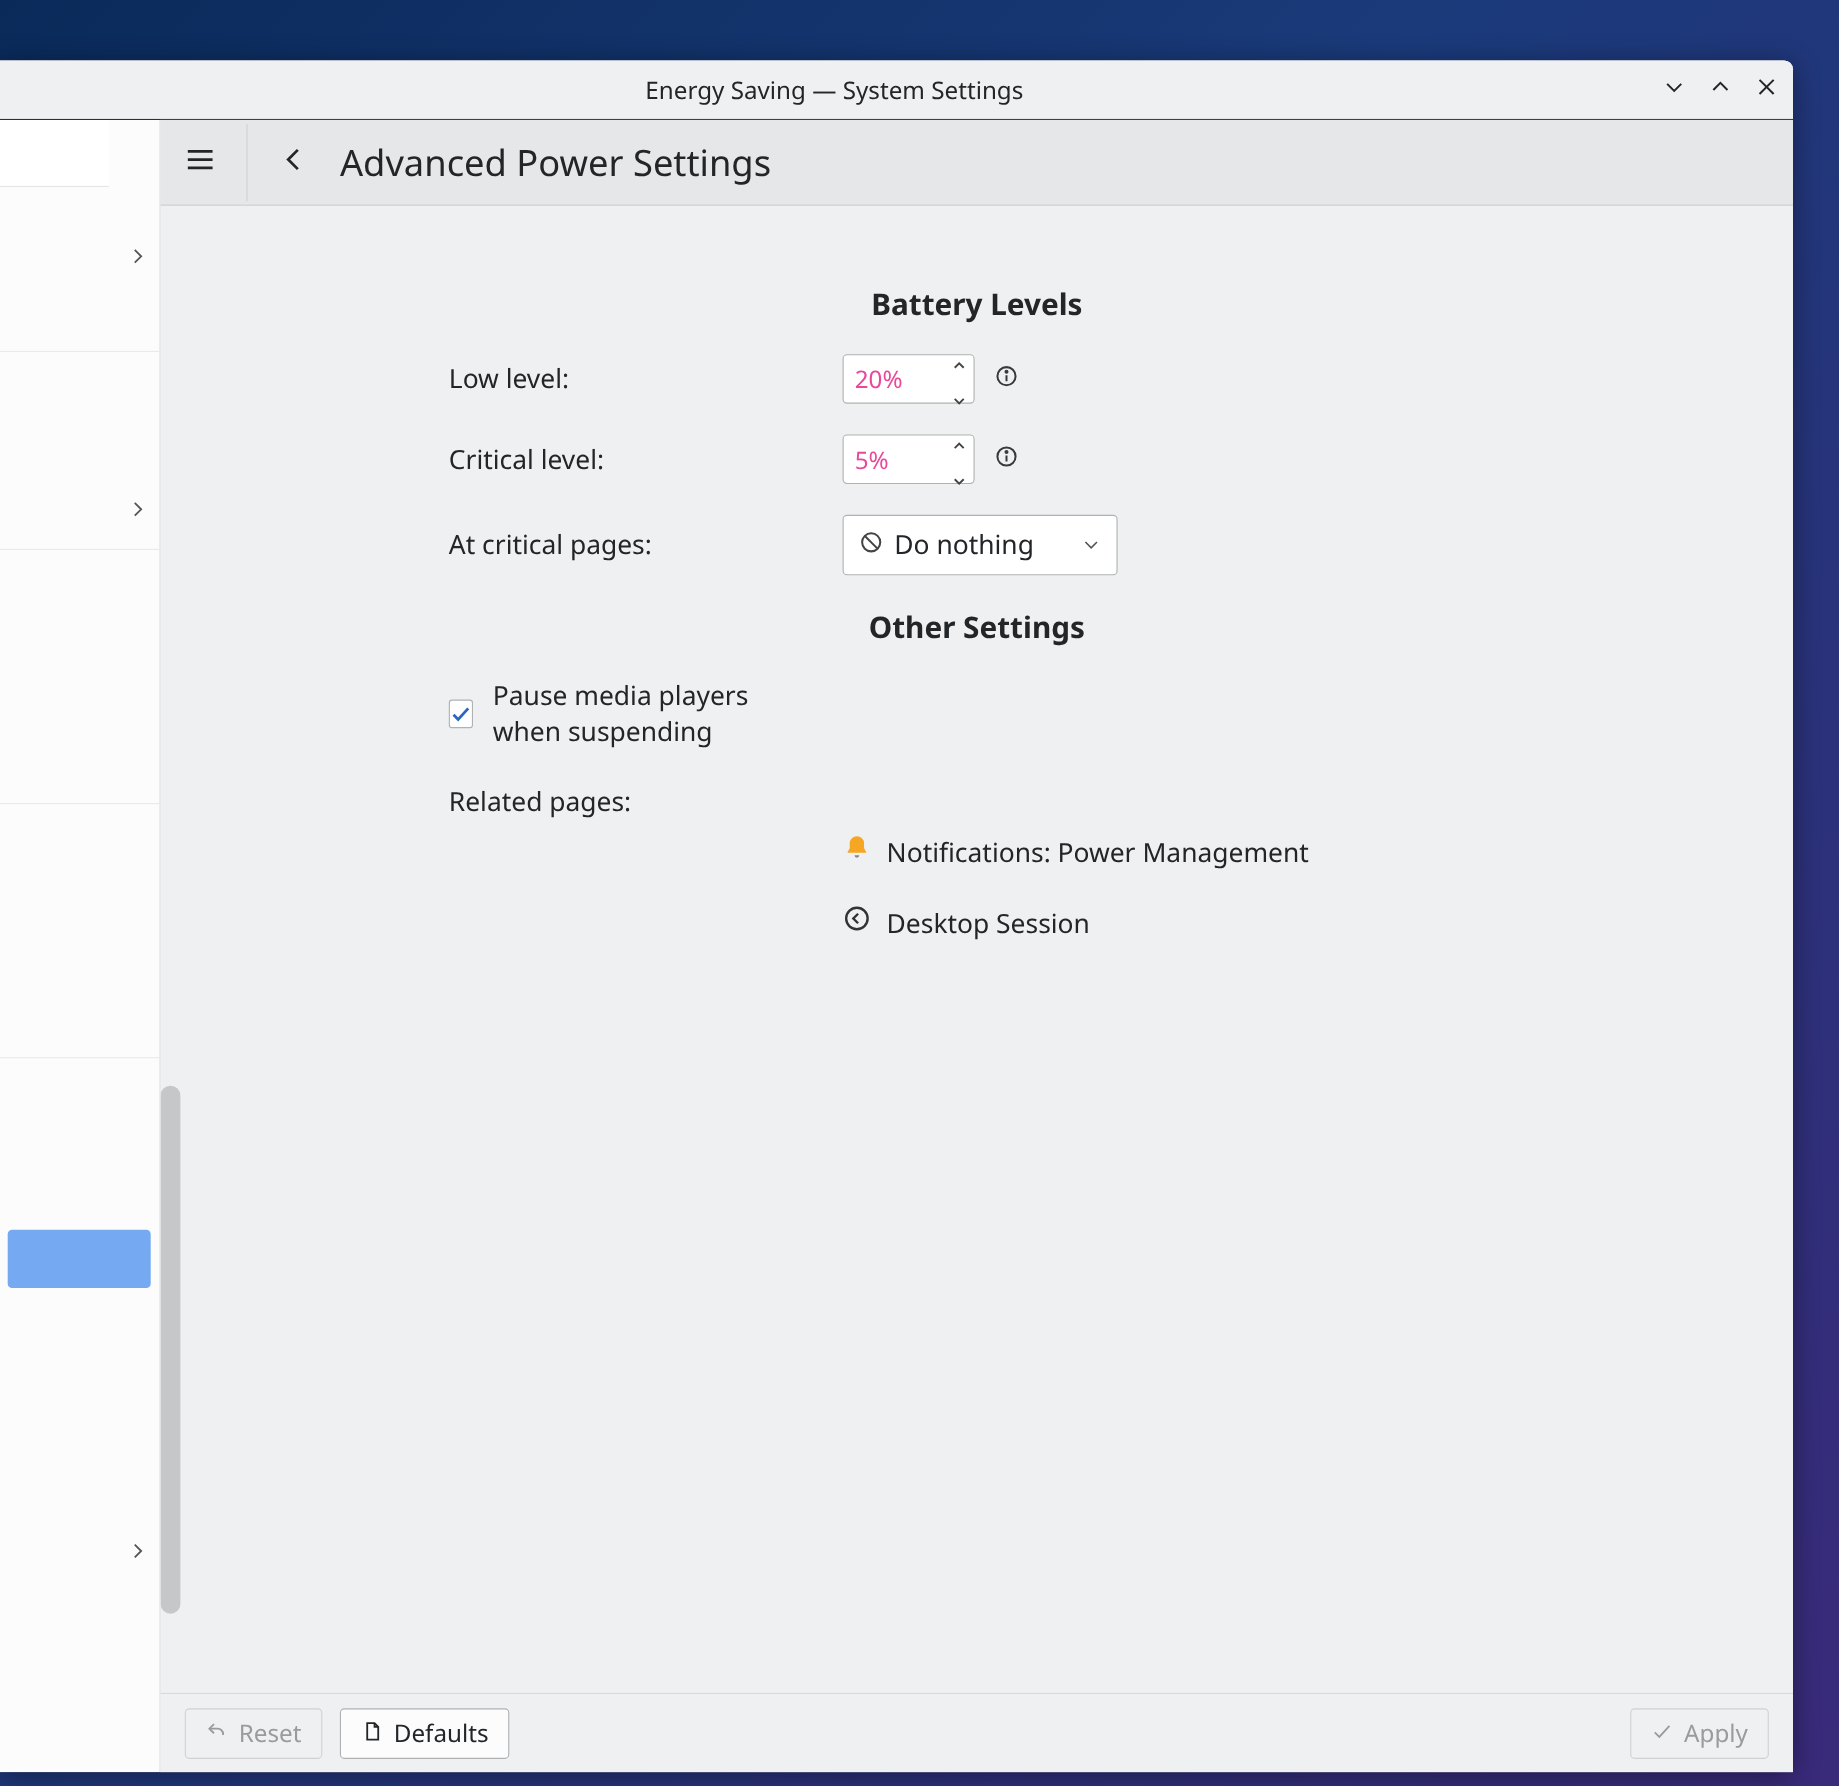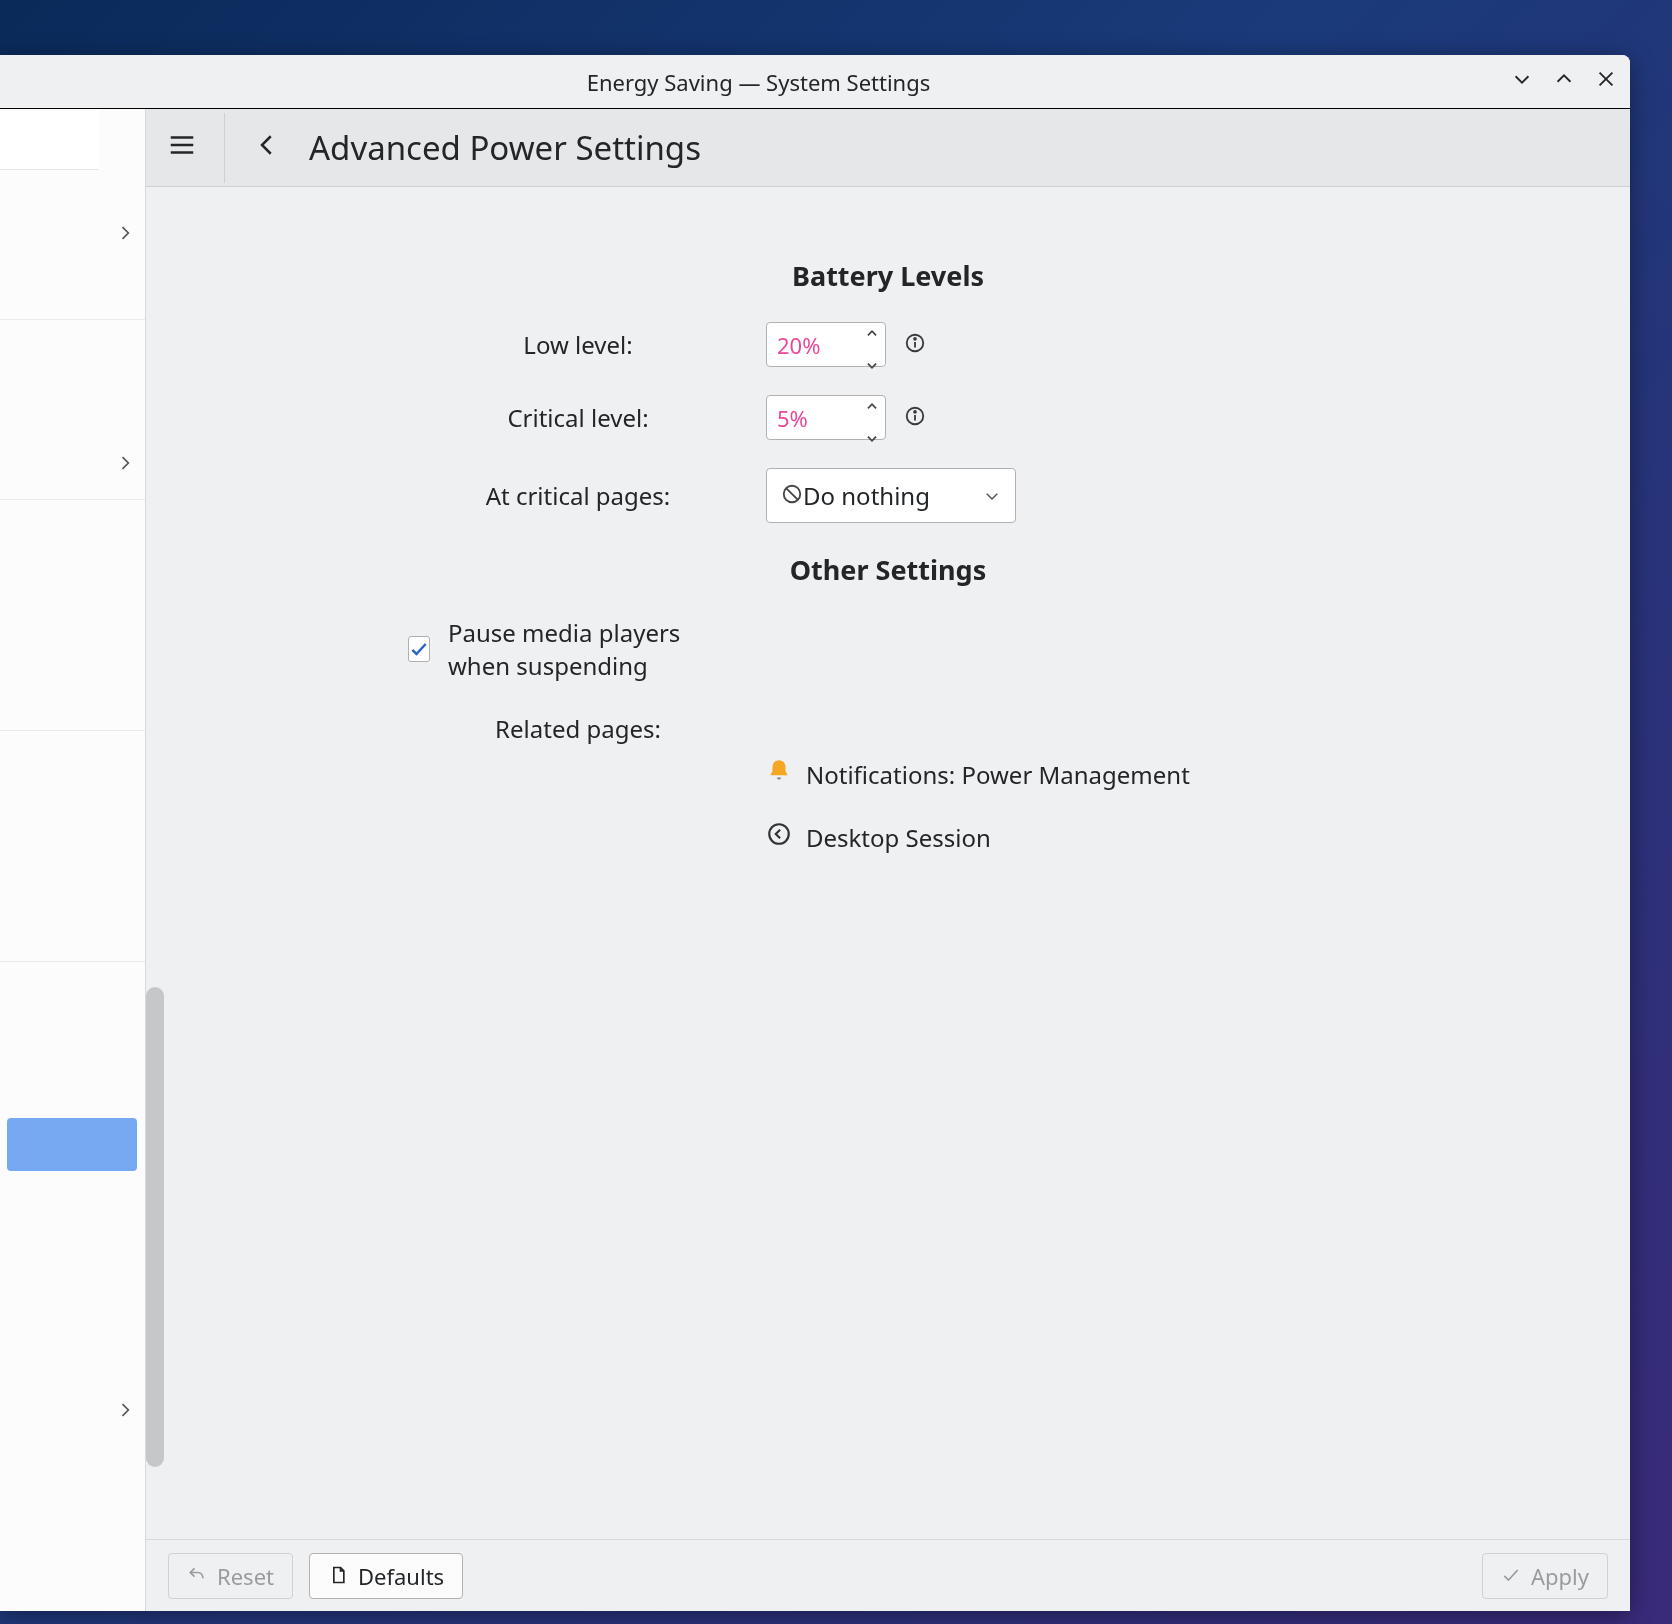--- a/index.html
+++ b/index.html
@@ -156,21 +156,21 @@
   }
 
   .row {
     display: grid;
     grid-template-columns: 340px auto;
     column-gap: 18px;
     align-items: center;
     margin-bottom: 28px;
   }
   .row-label {
-    text-align: center;
+    text-align: left;
     font-size: 24px;
     color: #232629;
   }
   .row-control {
     display: flex;
     align-items: center;
     gap: 18px;
     font-size: 24px;
     color: #232629;
   }
@@ -195,20 +195,21 @@
     flex-direction: column;
     margin-left: 8px;
   }
   .spinbox-arrows svg { width: 14px; height: 10px; color: #444; cursor: pointer; }
 
   .info-icon svg { width: 22px; height: 22px; color: #3a3a3a; }
 
   .combobox {
     display: inline-flex;
     align-items: center;
+    gap: 10px;
     border: 1px solid #b0b1b2;
     background: #fff;
     border-radius: 4px;
     height: 55px;
     padding: 0 14px;
     min-width: 250px;
     font-size: 24px;
     color: #232629;
     cursor: pointer;
   }

